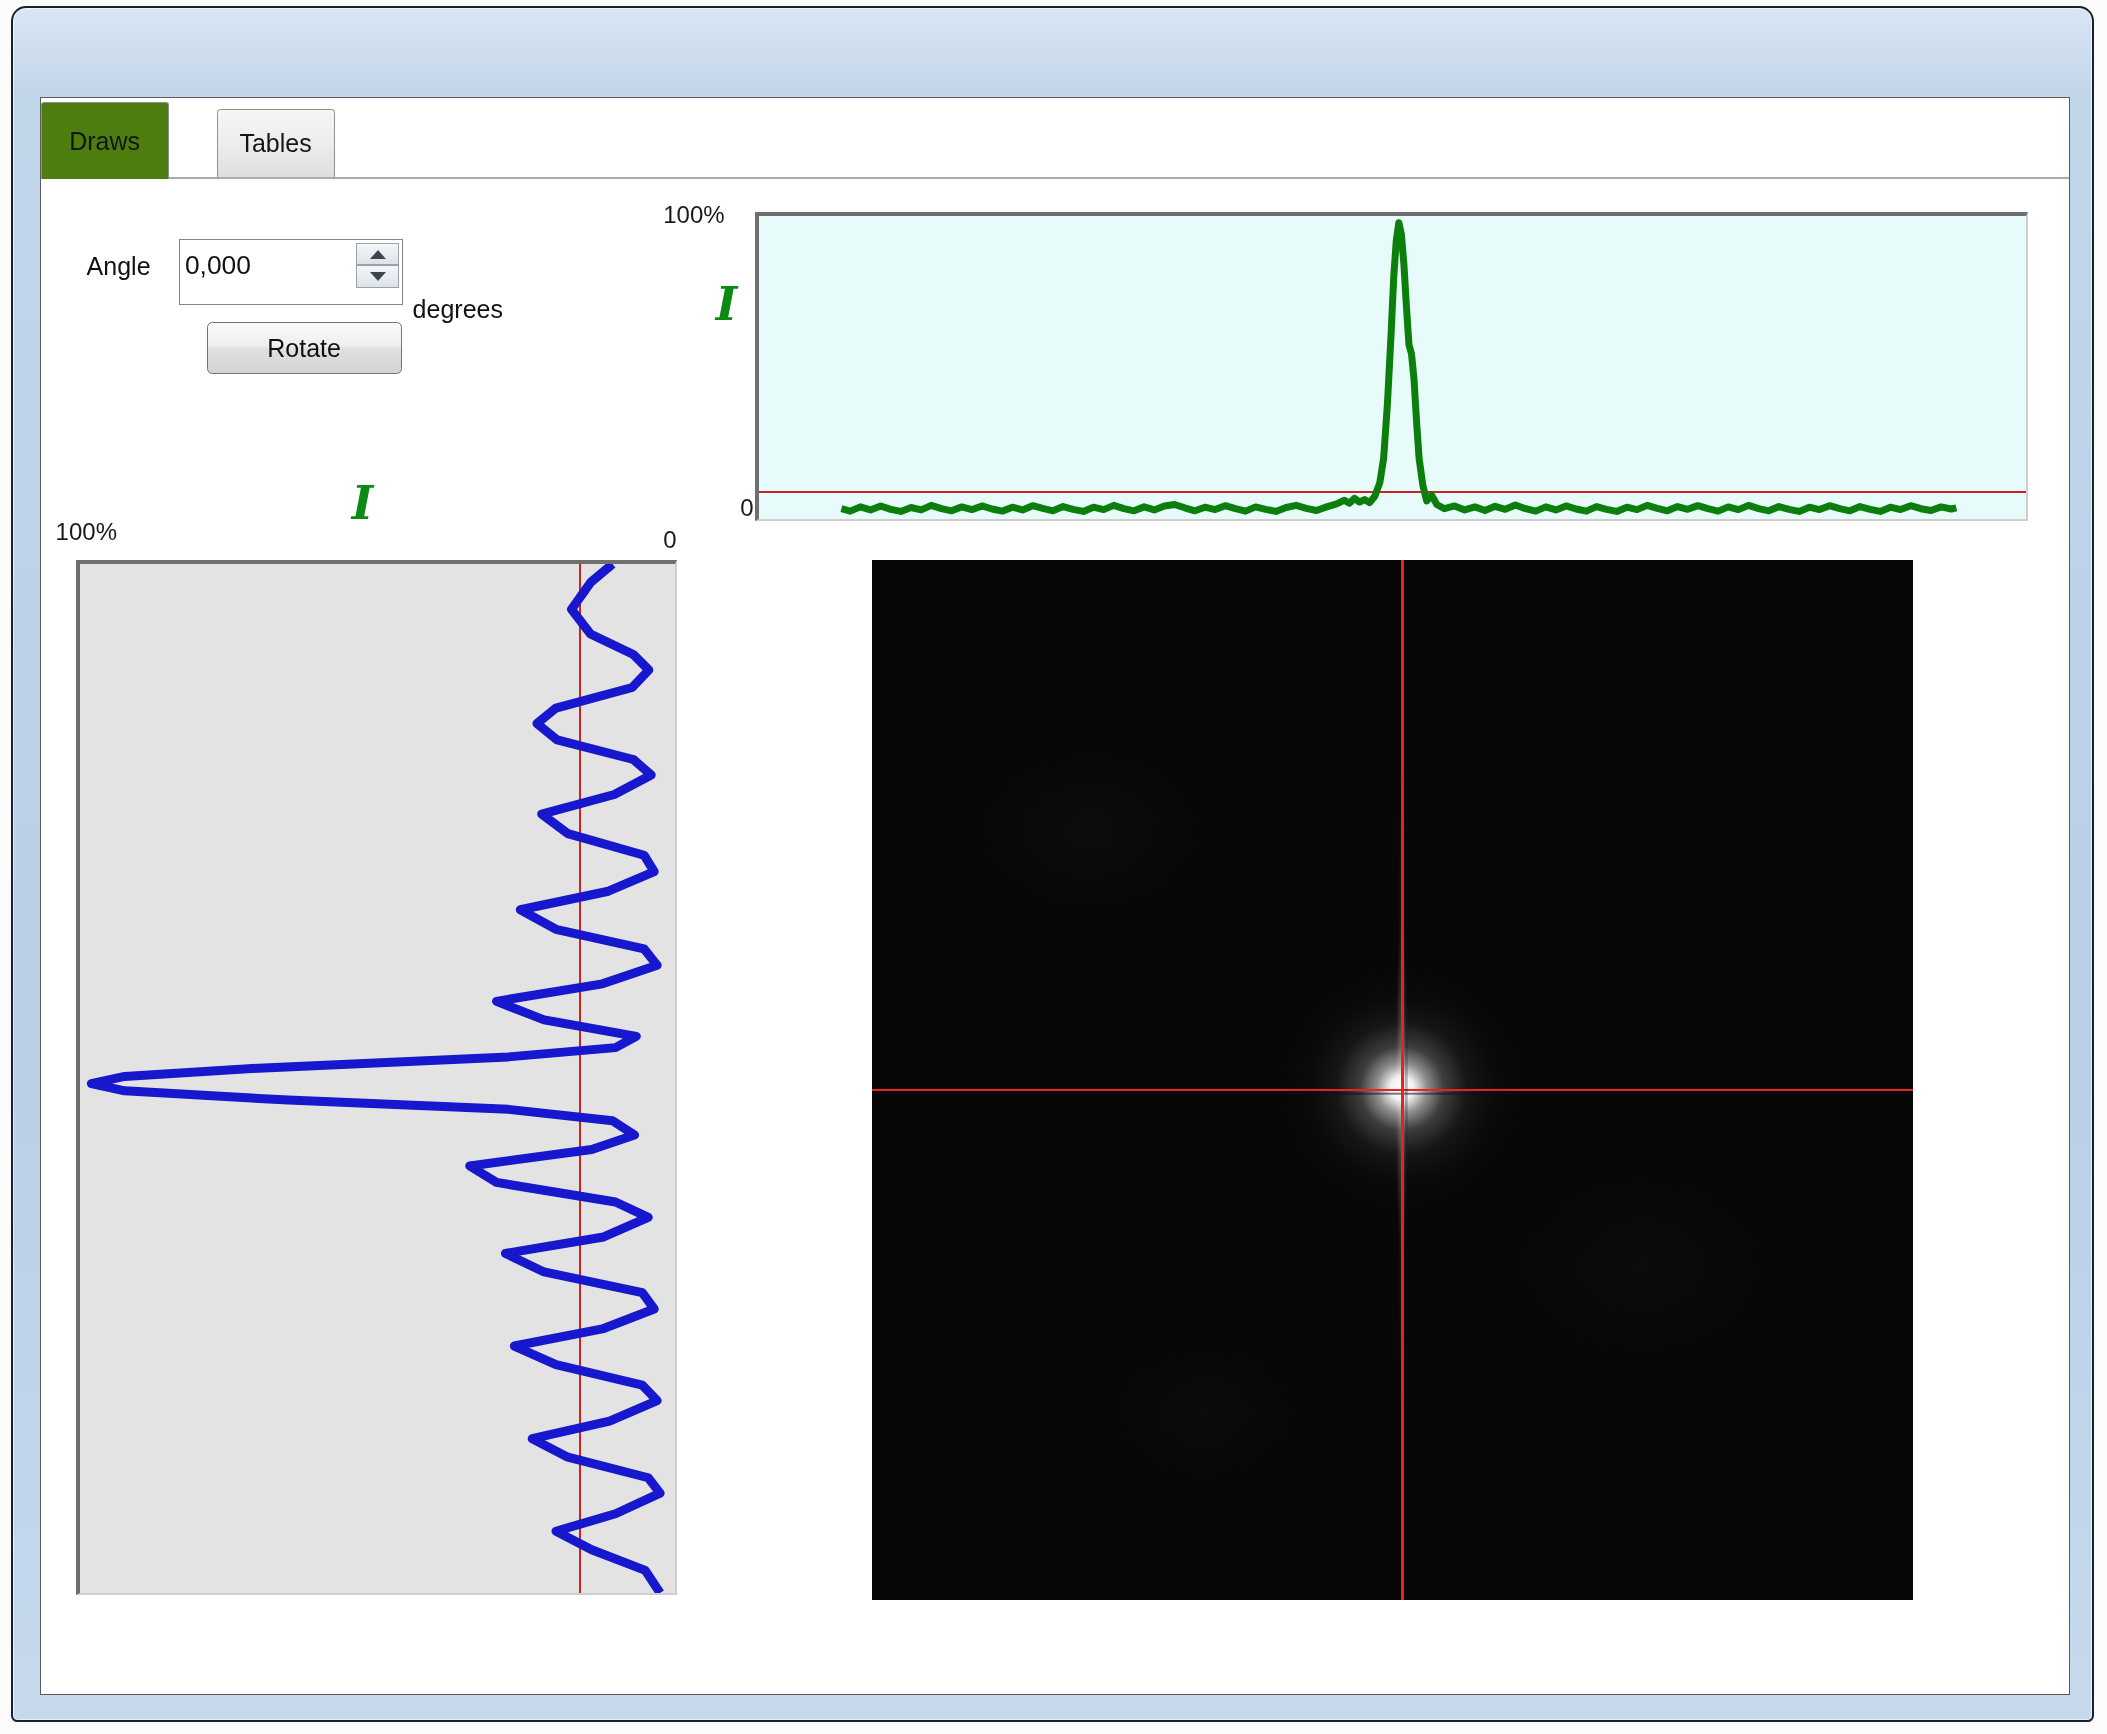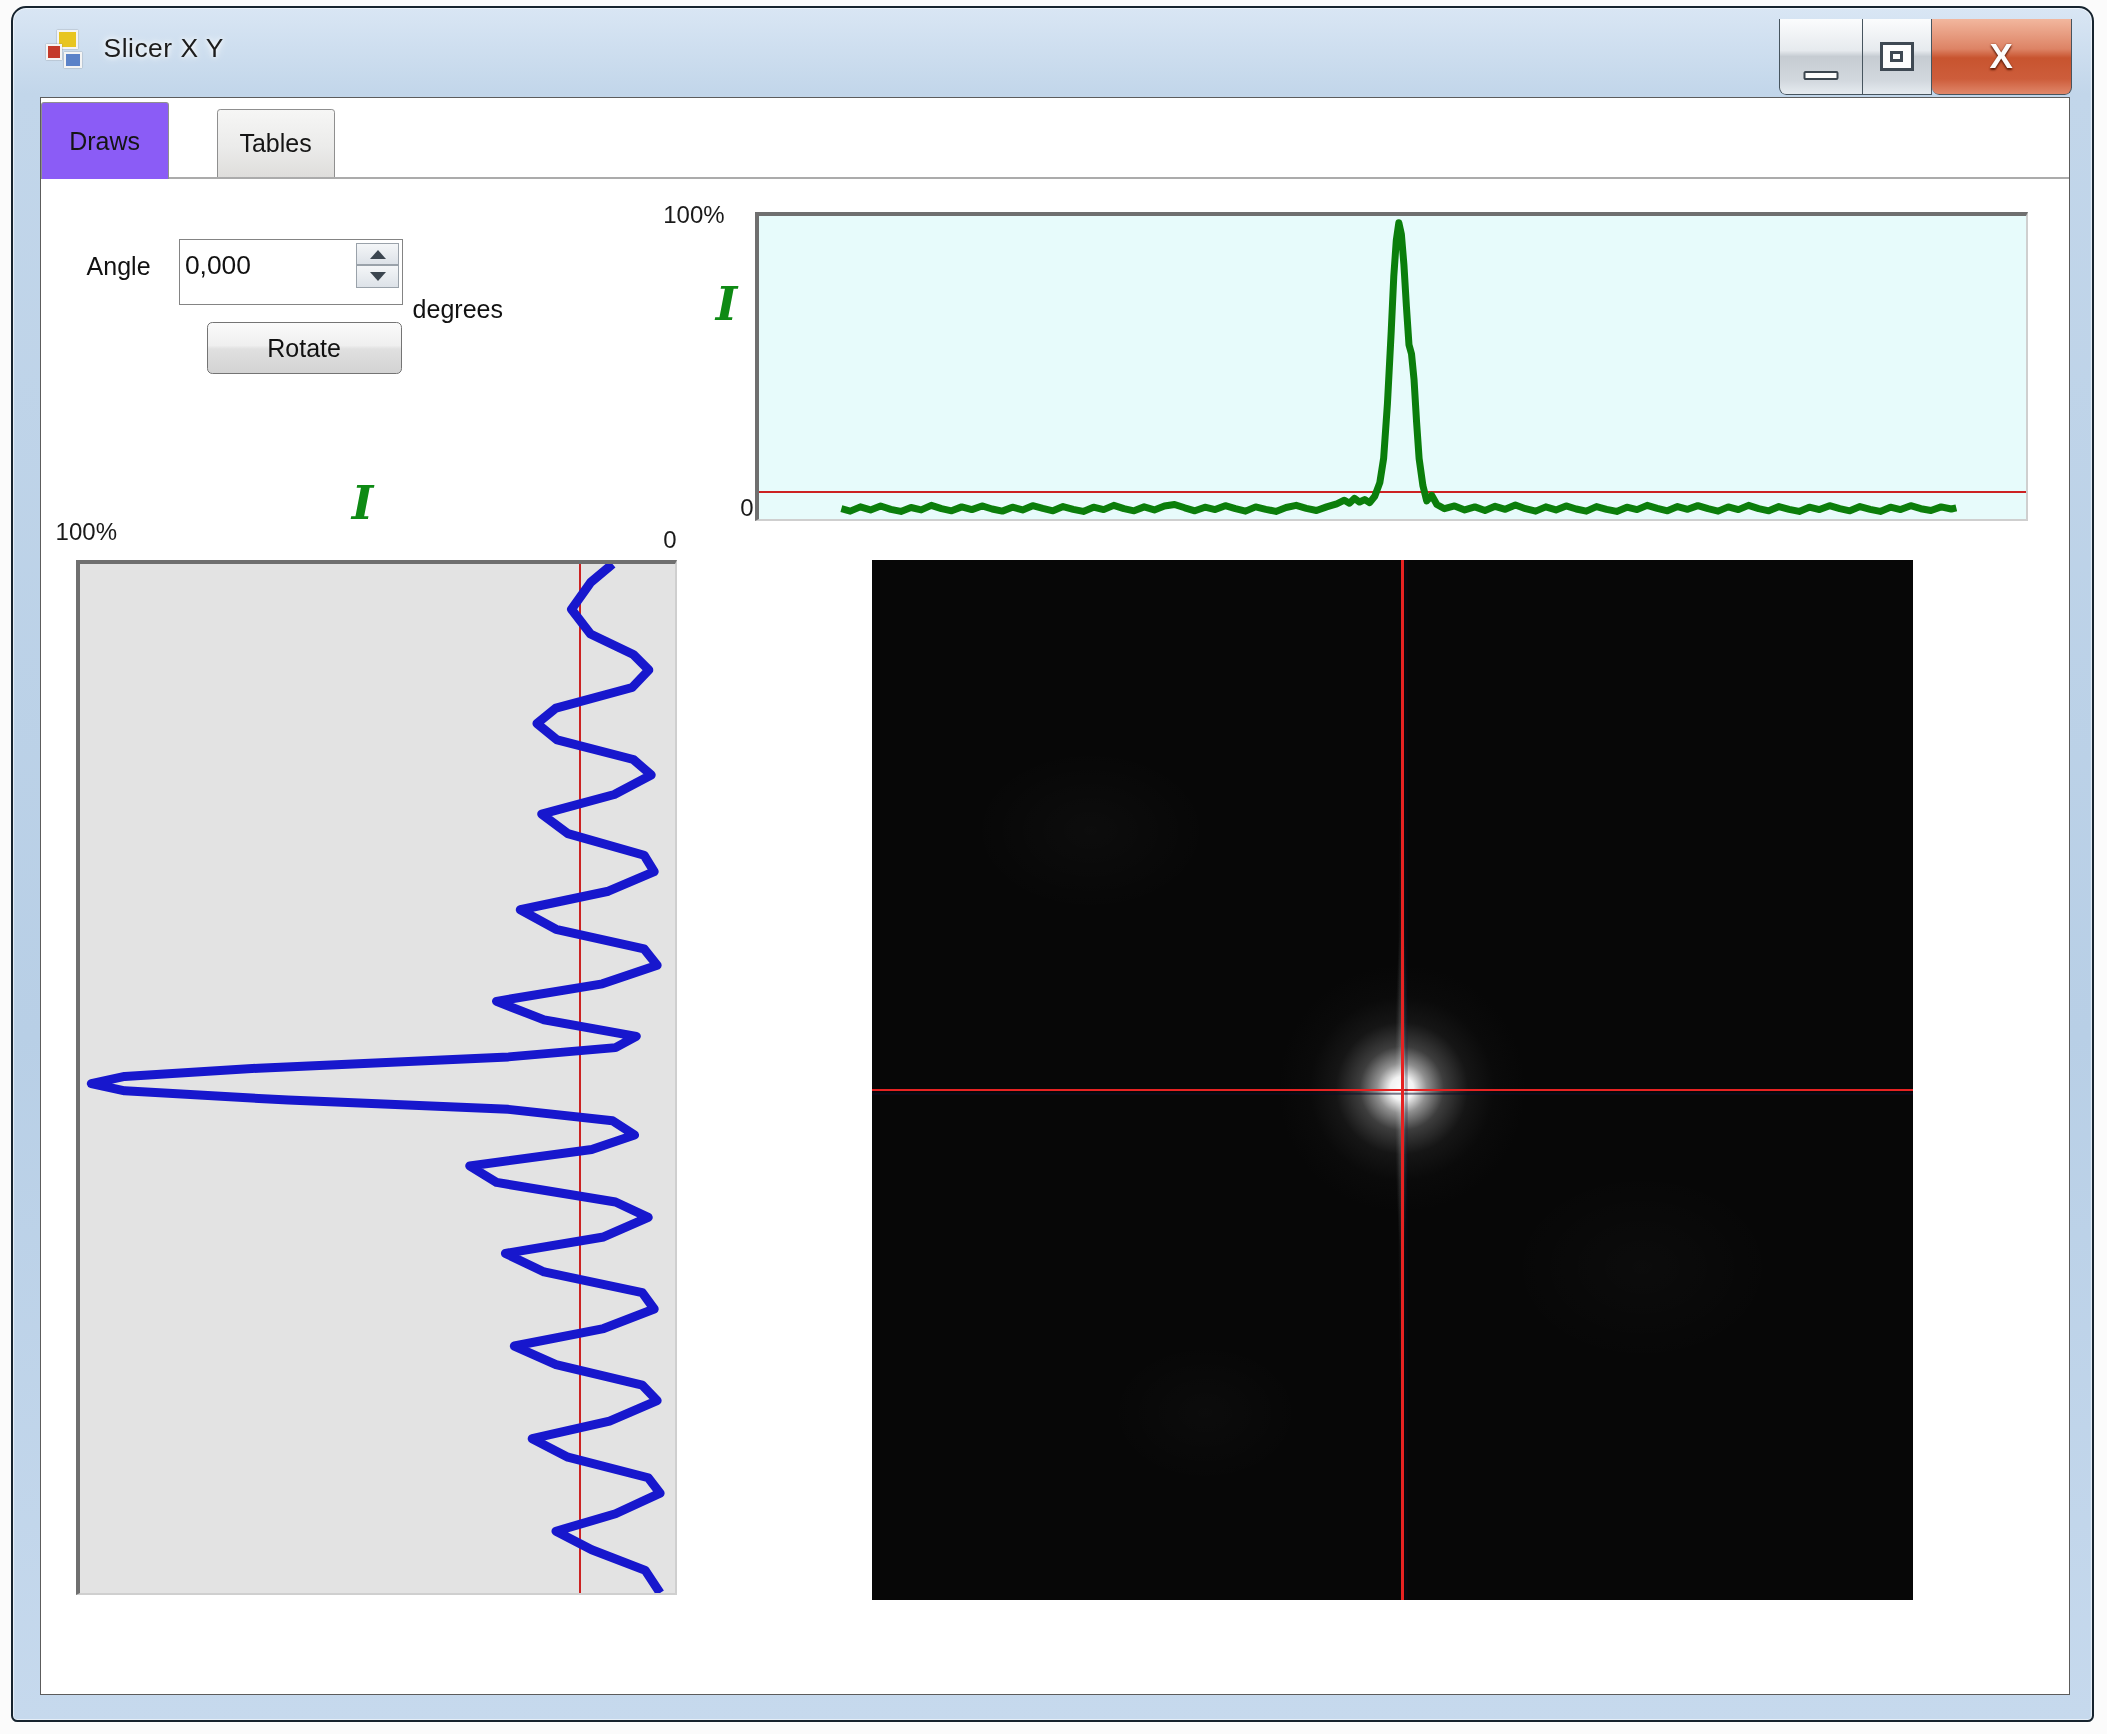--- a/index.html
+++ b/index.html
@@ -29,21 +29,21 @@
   .glyph-min { position:absolute; bottom:13.7px; left:50%; transform:translateX(-50%); width:35px; height:9.5px; background:#fdfdfd; border:2.1px solid #3c464f; border-radius:2.1px; }
   .glyph-max { width:34px; height:28.5px; border:3.7px solid #3f4953; background:#fdfdfd; display:flex; align-items:center; justify-content:center; }
   .glyph-max-inner { width:13.7px; height:10.6px; border:3.2px solid #3f4953; }
   .glyph-close { font-size:35px; font-weight:bold; color:#fcfcfc; text-shadow:0 1.6px 2.1px #5f1c08, 0 0 1.6px #7a2a10; }
 
   
   .client { position:absolute; left:27px; top:89px; width:2030px; height:1598px; background:#ffffff; border:1.6px solid #5c5c5c; }
 
   
   .tab { position:absolute; font-size:25px; color:#151515; display:flex; align-items:center; justify-content:center; }
-  .tab.selected { left:0px; top:4.2px; width:128px; height:77px; background:#8b5cf6; border:1.6px solid #8f8f8f; border-bottom:none; border-radius:3.2px 3.2px 0 0; z-index:3; }
+  .tab.selected { left:0px; top:4.2px; width:128px; height:77px; background:#4d7c0f; border:1.6px solid #8f8f8f; border-bottom:none; border-radius:3.2px 3.2px 0 0; z-index:3; }
   .tab.unselected { left:128px; top:10.6px; width:118px; height:70px; background:linear-gradient(180deg,#f6f6f5 0%,#ebebea 55%,#dedddb 100%); border:1.6px solid #8f8f8f; border-radius:3.2px 3.2px 0 0; z-index:1;margin-left:48px; }
   .tabstrip-line { position:absolute; left:0; top:79px; right:0; height:1.6px; background:#ababab; z-index:2; }
 
   
   .lbl { position:absolute; font-size:25px; color:#111; }
   .numeric { position:absolute; left:138px; top:141px; width:224px; height:66px; background:#fff; border:1.6px solid #848484; }
   .num-value { position:absolute; left:5.3px; top:3.2px; width:164px; height:44px; border:none; outline:none; font-family:"Liberation Sans",sans-serif; font-size:26.4px; color:#111; background:transparent; }
   .spinner { position:absolute; right:2.6px; top:2.6px; width:43px; height:45px; display:flex; flex-direction:column; }
   .spin-btn { flex:1; border:1.6px solid #9aa2aa; background:linear-gradient(180deg,#f4f6f8,#dde2e8); display:flex; align-items:center; justify-content:center; }
   .spin-btn.up { border-bottom-width:1.1px; }
@@ -79,41 +79,20 @@
   }
   .crosshair-h { position:absolute; left:0; right:0; height:2.6px; box-shadow:0 3.7px 0 rgba(12,12,44,.55); }
   .crosshair-v { position:absolute; top:0; bottom:0; width:2.6px; box-shadow:3.7px 0 0 rgba(12,12,44,.30); }
 </style>
 </head>
 <body>
 
 <div id="page">
   <div class="window">
 
-    <div class="titlebar">
-      <div class="app-icon">
-        <div class="sq-y"></div>
-        <div class="sq-r"></div>
-        <div class="sq-b"></div>
-      </div>
-      <div class="title-text">Slicer X Y</div>
-      <div class="win-buttons">
-        <div class="win-btn minimize">
-          <div class="glyph-min"></div>
-        </div>
-        <div class="win-btn maximize">
-          <div class="glyph-max">
-            <div class="glyph-max-inner"></div>
-          </div>
-        </div>
-        <div class="win-btn close">
-          <div class="glyph-close">X</div>
-        </div>
-      </div>
-    </div>
 
     <div class="client">
 
       <div class="tab selected">Draws</div>
       <div class="tab unselected">Tables</div>
       <div class="tabstrip-line"></div>
 
       <div class="lbl" style="left:46px; top:154px;">Angle</div>
       <div class="numeric">
         <input class="num-value" value="0,000" style="">

